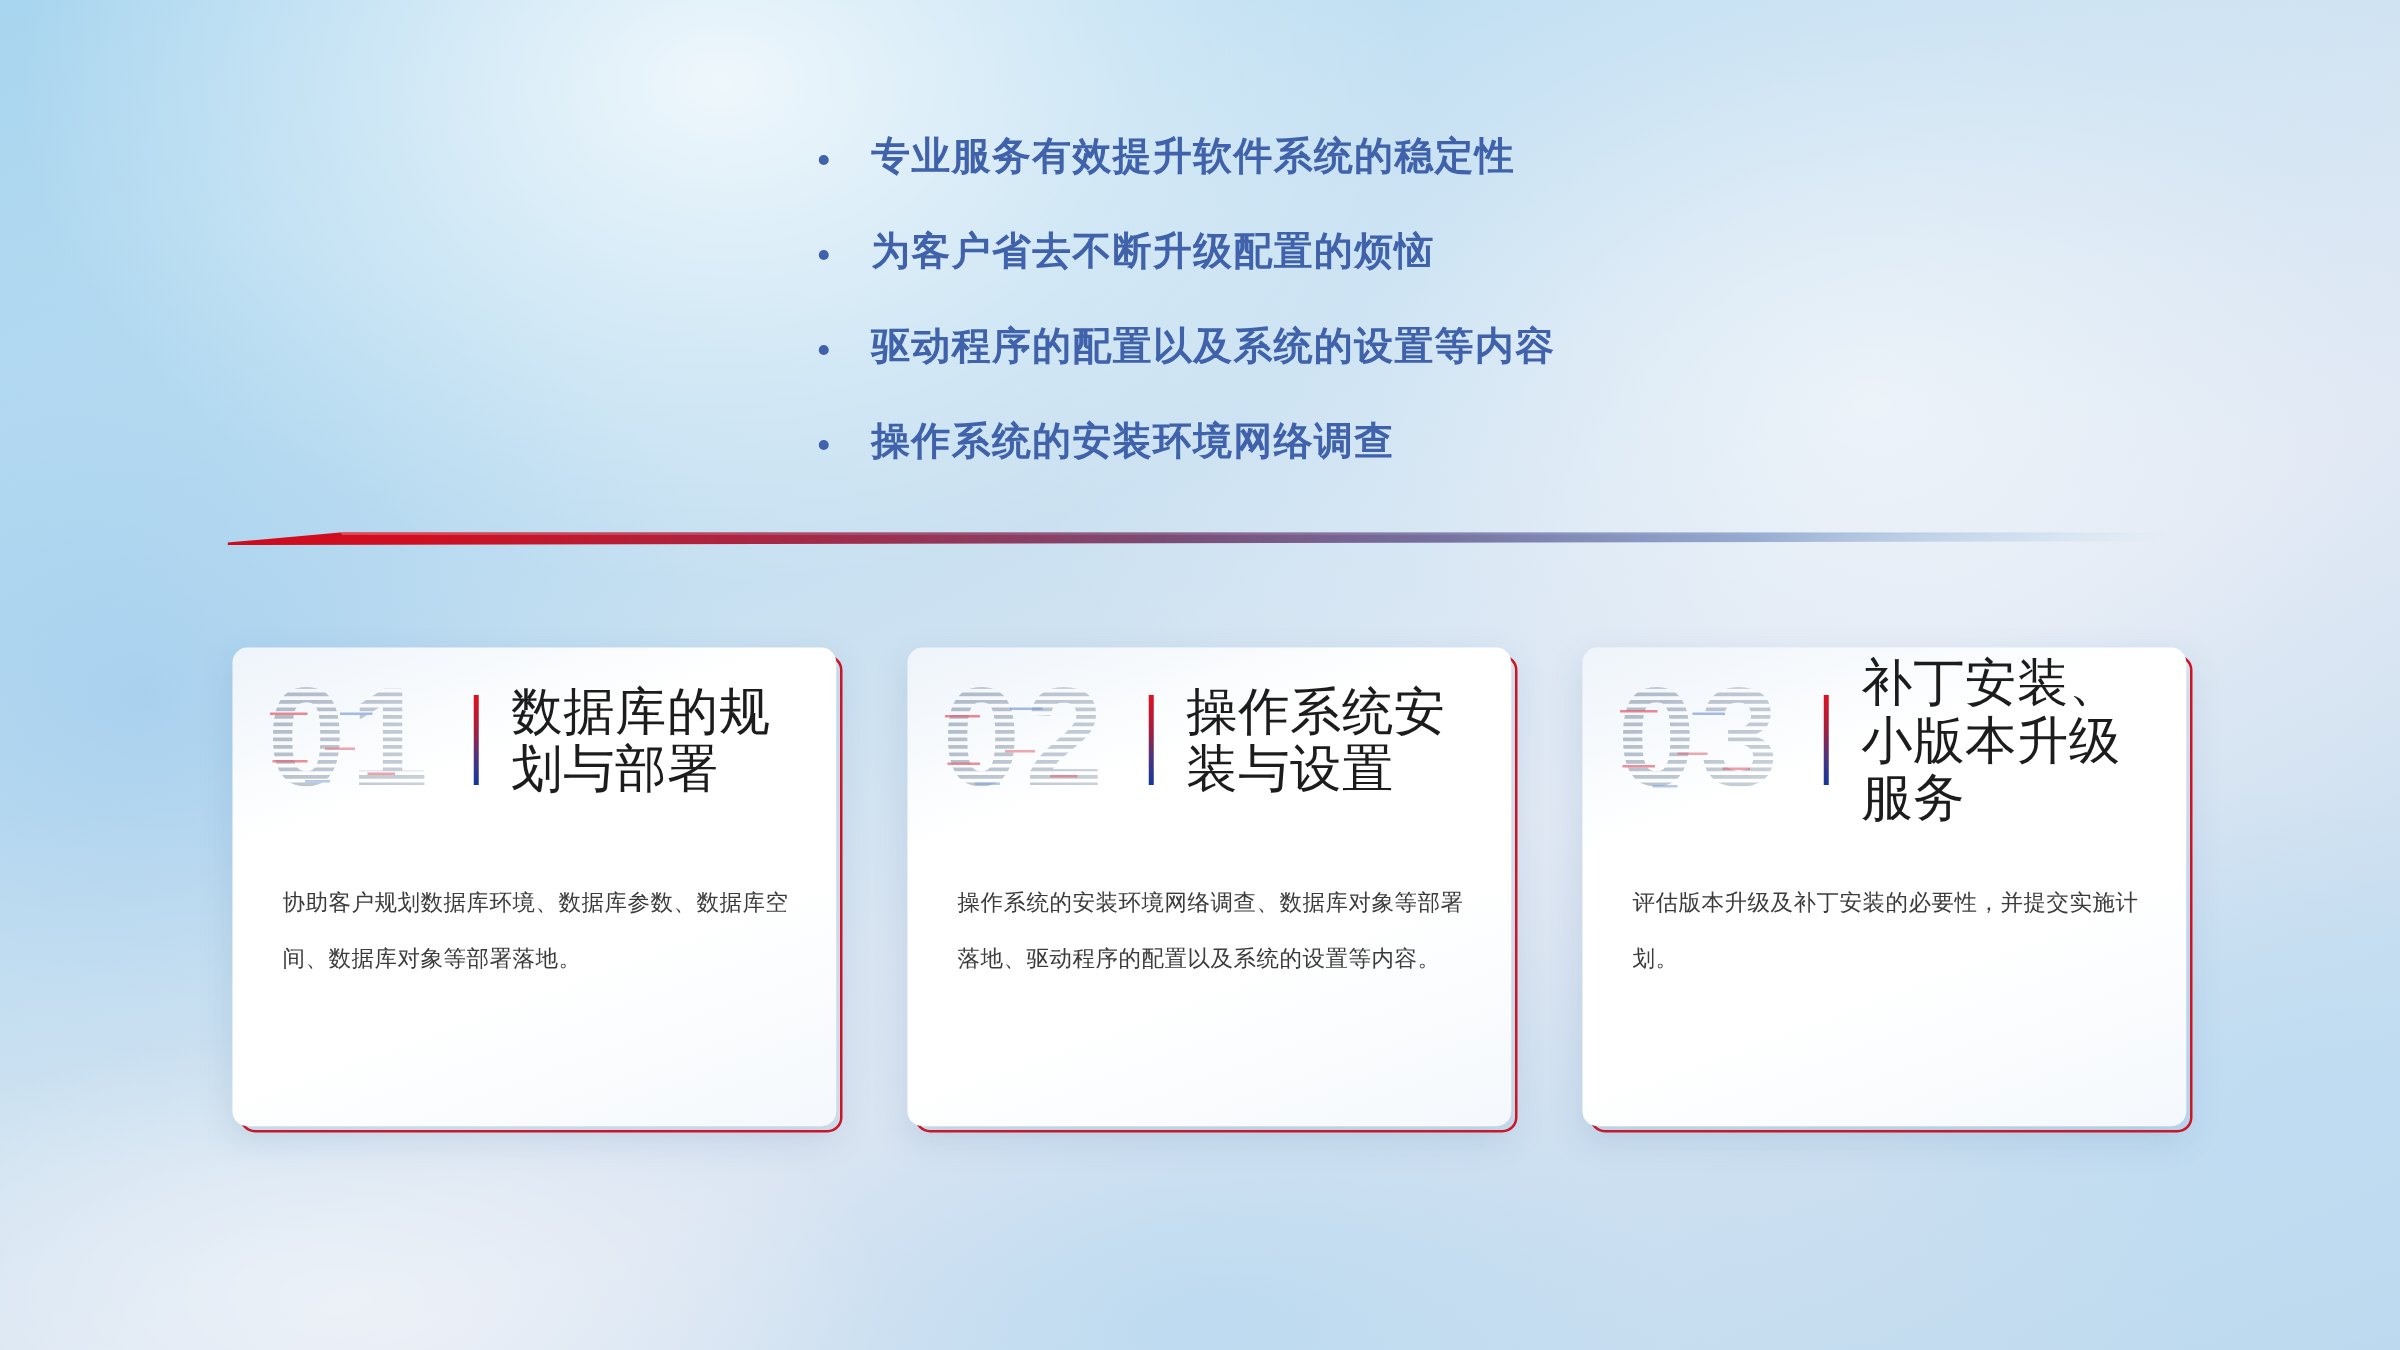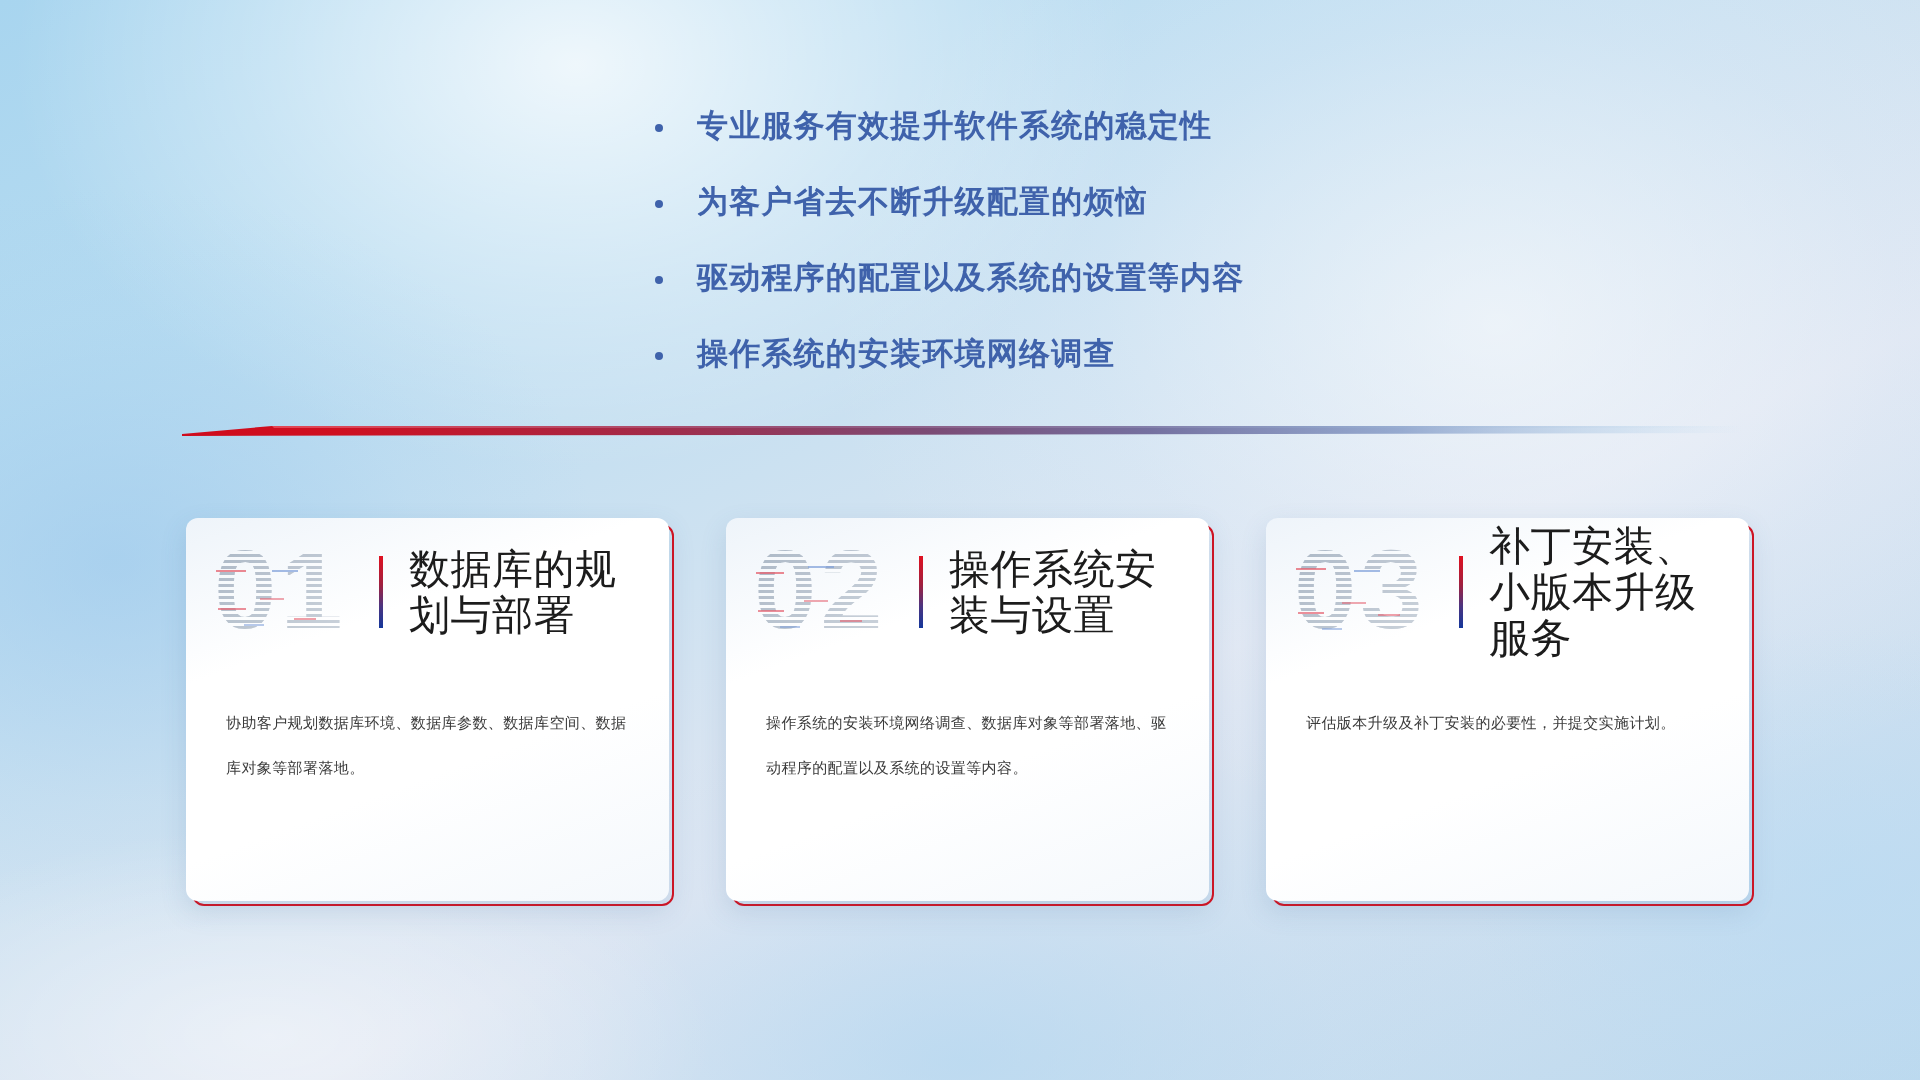--- a/index.html
+++ b/index.html
@@ -131,21 +131,21 @@
   .card-title {
     font-size:41px;
     line-height:46px;
     color:#1c1c1c;
     font-weight:400;
     letter-spacing:0.5px;
     max-width:230px;
   }
   .card-desc {
     padding:34px 38px 0 40px;
-    font-size:15px;
+    font-size:18px;
     line-height:45px;
     color:#3b3b3b;
     letter-spacing:0.4px;
   }
 </style>
 </head>
 <body>
 
 <div class="bg bg-base"></div>
 <div class="bg bg-glow-1"></div>

